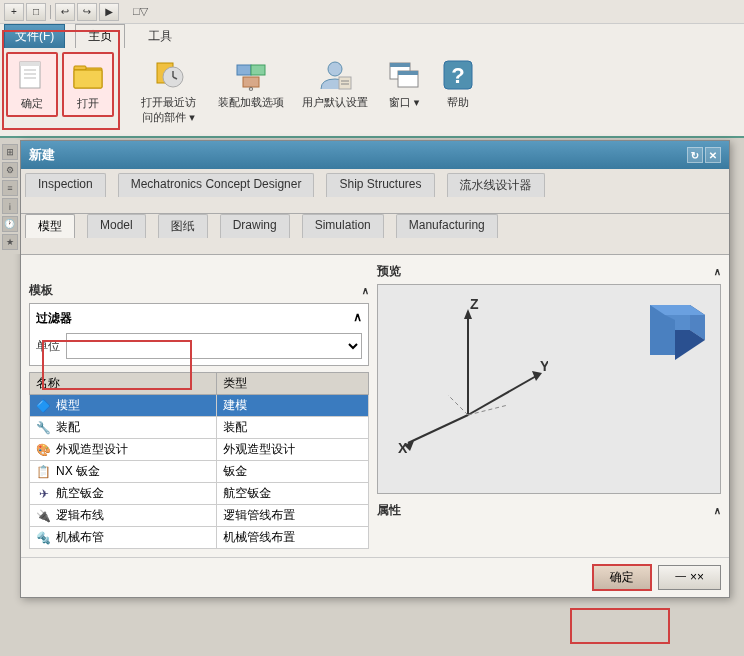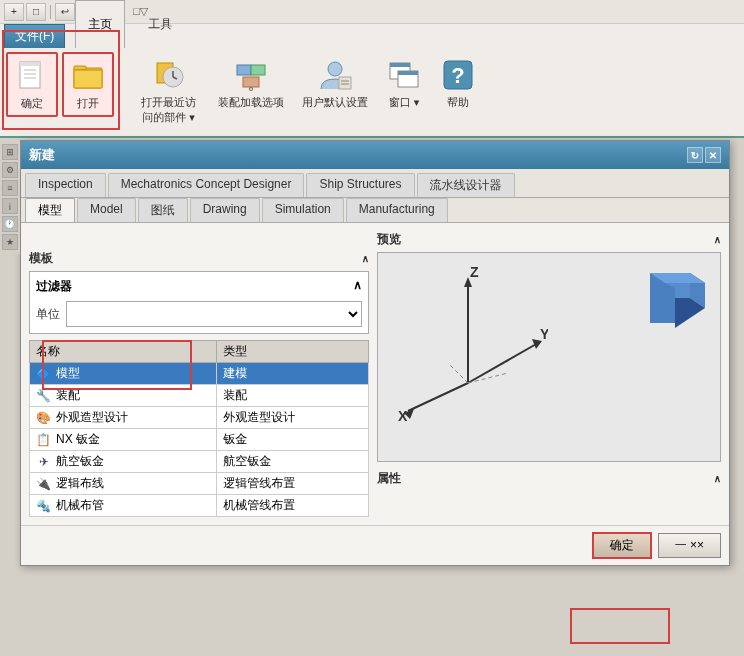--- a/index.html
+++ b/index.html
@@ -26,21 +26,21 @@
     
     .ribbon-tabs {
       height: 24px;
       display: flex;
       align-items: flex-end;
       padding-left: 4px;
       background: #f0ede8;
       gap: 10px;
     }
     .ribbon-tab {
-      padding: 15px 12px;
+      padding: 3px 12px;
       font-size: 12px;
       cursor: pointer;
       border: 1px solid transparent;
       border-bottom: none;
       color: #333;
       background: transparent;
     }
     .ribbon-tab.active {
       background: #f0ede8;
       border-color: #aaa;
@@ -111,22 +111,22 @@
     }
     .dtb { width: 16px; height: 16px; background: rgba(255,255,255,0.2);
       border: 1px solid rgba(255,255,255,0.4); color: white; font-size: 10px;
       display: flex; align-items: center; justify-content: center; cursor: pointer; }
 
     
     .dialog-tabs {
       display: flex;
       background: #e8e4de;
       border-bottom: 1px solid #aaa;
-      padding: 4px 4px 0;
-      gap: 2px;
+      padding: 4px 4px 16px;
+      gap: 12px;
       flex-wrap: wrap;
     }
     .dtab {
       padding: 3px 12px;
       font-size: 12px;
       cursor: pointer;
       border: 1px solid #bbb;
       border-bottom: none;
       background: #ddd;
       color: #333;

